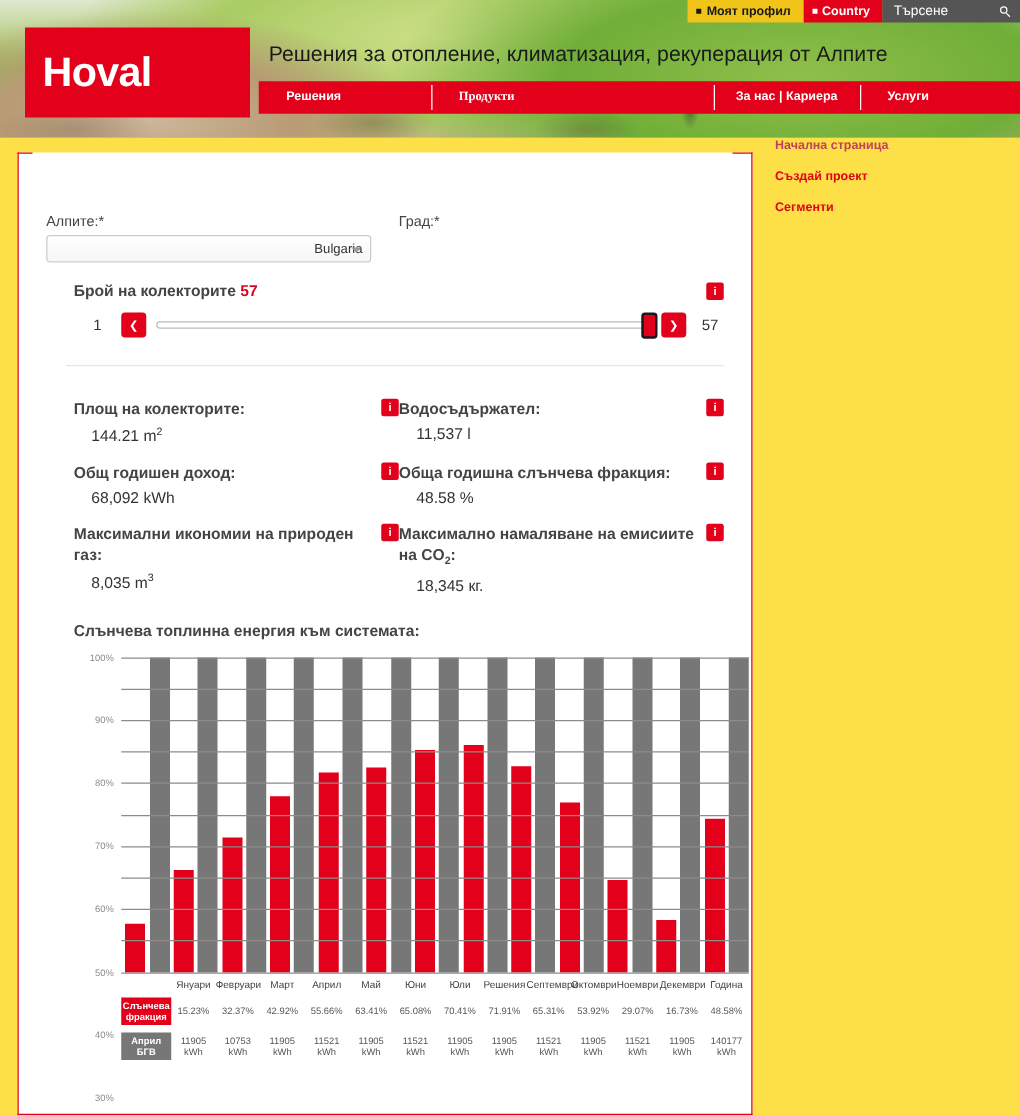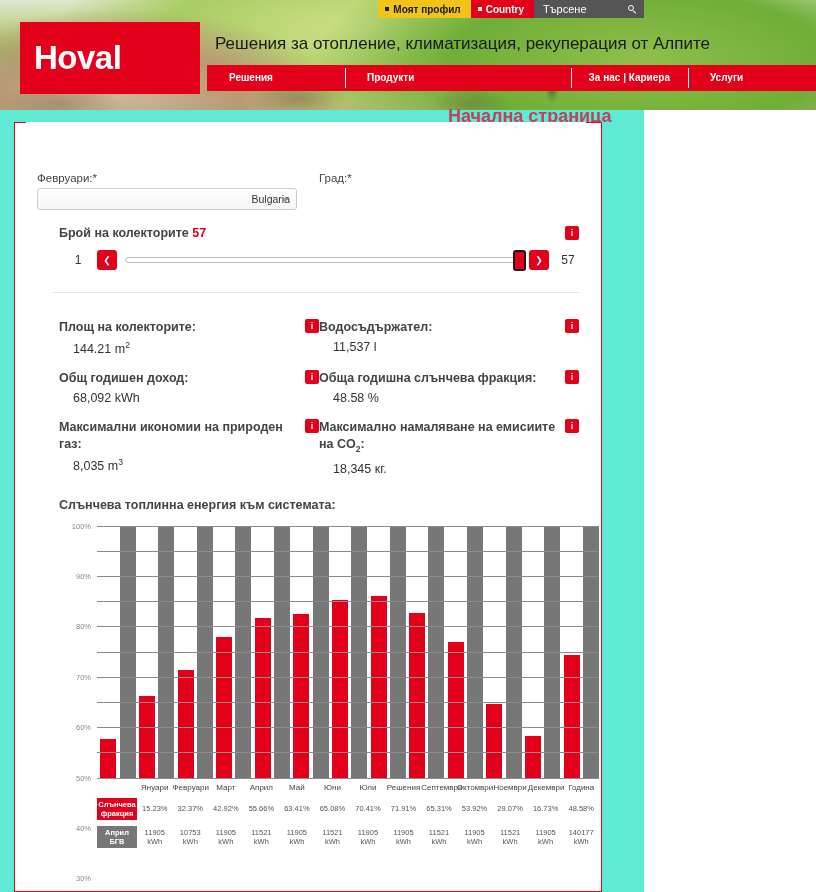--- a/index.html
+++ b/index.html
@@ -3,21 +3,21 @@
 <meta charset="utf-8">
 <style>
   * { box-sizing: border-box; }
   html, body {
     margin: 0; padding: 0;
     width: 816px; height: 892px;
     background: #ffffff;
     font-family: "Liberation Sans", sans-serif;
     overflow: hidden;
   }
-  .page { position: relative; width: 644px; height: 892px; background:#5eead4; }
+  .page { position: relative; width: 816px; height: 892px; background:#fde047; }
 
   
   .banner {
     position: absolute; left:0; top:0; width:816px; height:110px;
     overflow:hidden;
     background:
       radial-gradient(ellipse 300px 120px at 120px 95px, #cdb79a 0%, #b89a74 40%, rgba(184,154,116,0) 72%),
       radial-gradient(ellipse 420px 150px at 640px 60px, #8fbf4a 0%, #6fae38 45%, rgba(111,174,56,0) 78%),
       radial-gradient(ellipse 380px 120px at 360px 30px, #cfe08a 0%, #a9cc63 50%, rgba(169,204,99,0) 80%),
       linear-gradient(180deg, #dfe8cf 0%, #b9cf86 28%, #8fbb4e 52%, #a9bb7a 70%, #cbb894 86%, #c9a98a 100%);
@@ -68,31 +68,31 @@
     background:#e2001a; display:flex; align-items:center; z-index:5;
   }
   .mainnav a {
     color:#ffffff; font-size:10px; font-weight:bold; text-decoration:none;
     padding:0 0 0 22px; height:26px; line-height:26px; display:block;
   }
   .nav-i { position:relative; height:26px; }
   .nav-i + .nav-i:before {
     content:""; position:absolute; left:0; top:3px; width:1px; height:20px; background:#fff;
   }
-  .nav-w1 { width:138px; } .nav-w2 { width:128px; } .nav-w3 { width:128px; }
+  .nav-w1 { width:138px; } .nav-w2 { width:128px;font-family:Liberation Serif, serif; } .nav-w3 { width:128px; }
   .nav-last { margin-left:auto; padding-right:18px; }
   .nav-last a { padding-left:18px; }
 
   
   .sidebar {
     position:absolute; right:0; top:104px; width:212px; z-index:2;
     padding-left:16px;
   }
   .sidebar a {
-    display:block; color:#e2001a; font-size:18px; font-weight:bold;
+    display:block; color:#e2001a; font-size:10px; font-weight:bold;
     text-decoration:none; padding:4px 0; line-height:17px;
   }
   .sidebar a.first { color:#c4405a; }
 
   
   .panel {
     position:absolute; left:14px; top:122px; width:588px; bottom:0;
     border:1px solid #e2001a; border-top:none; z-index:3; background:#fff;
   }
   .panel-top {
@@ -243,21 +243,21 @@
     <div class="pt-l"></div>
       <div style="width:560px"></div>
       <div class="pt-r"></div>
   </div>
 
   <div class="panel">
     <div class="panel-inner">
 
       <div class="formrow">
         <div class="fgroup">
-          <div class="flabel">Февруари:*</div>
+          <div class="flabel">Алпите:*</div>
           <div class="fselect">
             <span>Bulgaria</span>
             <span class="caret"></span>
           </div>
         </div>
         <div class="fgroup">
           <div class="flabel">Град:*</div>
         </div>
       </div>
 

